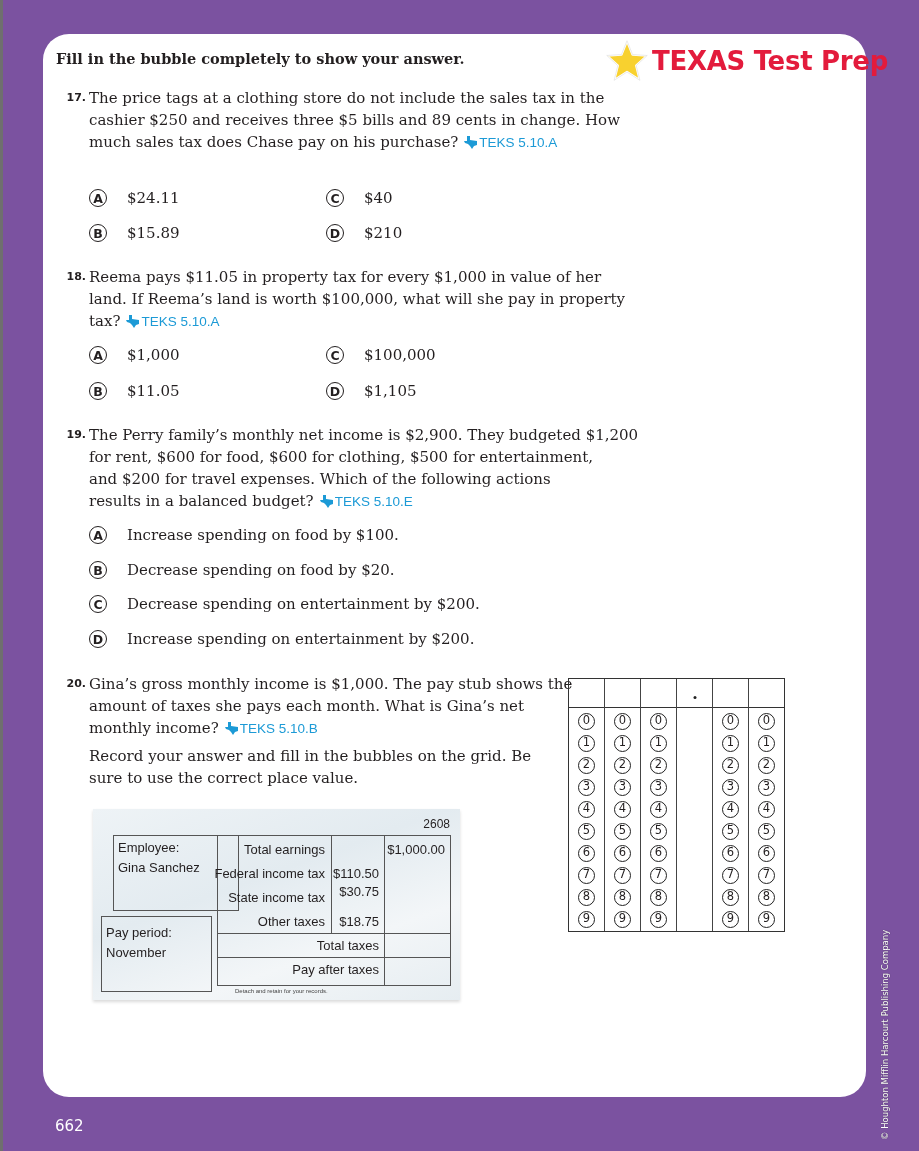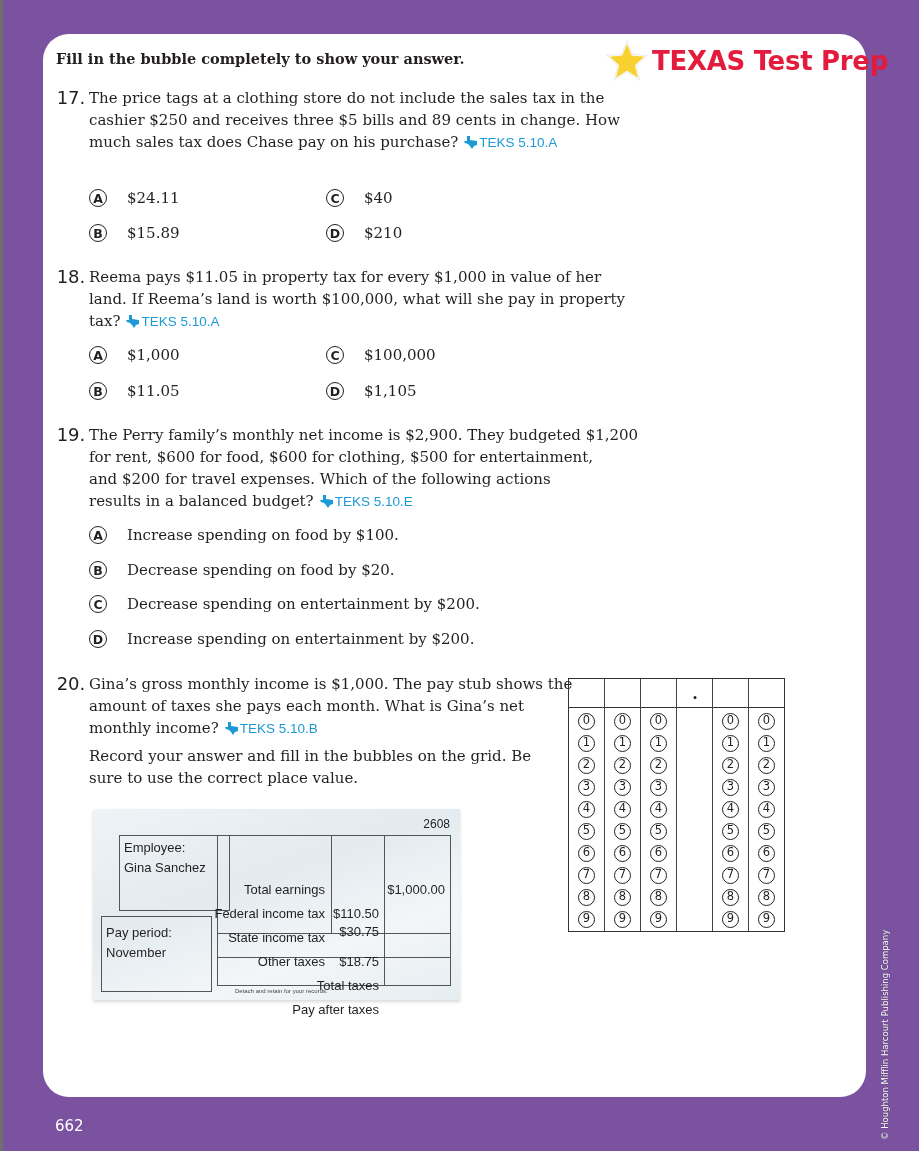--- a/index.html
+++ b/index.html
@@ -17,42 +17,42 @@
   .instruction {
     position:absolute; left:56px; top:50px; font-weight:bold; font-size:14.5px;
   }
   .brand { position:absolute; left:604px; top:38px; height:46px; display:flex; align-items:center; }
   .brand-star { width:46px; height:46px; }
   .brand-text {
     font-family:"DejaVu Sans", sans-serif; font-weight:bold; color:#e31b3c;
     font-size:26px; letter-spacing:-0.3px; margin-left:2px;
   }
   .q { position:absolute; left:56px; font-size:15px; line-height:22px; }
-  .q-num { position:absolute; left:0; top:0; width:30px; text-align:center; font-family:"DejaVu Sans", sans-serif; font-weight:normal; font-size:18px; }
+  .q-num { position:absolute; left:0; top:0; width:30px; text-align:right; font-family:"DejaVu Sans", sans-serif; font-weight:bold; font-size:11px; }
   .q-text { position:absolute; left:33px; top:0; white-space:nowrap; }
   .q-text .line { display:block; }
   .teks { font-family:"Liberation Sans", sans-serif; color:#1c9ad6; font-size:13.5px; margin-left:6px; white-space:nowrap; }
   .teks svg { vertical-align:-2px; margin-right:1px; }
   .opt { position:absolute; display:flex; align-items:center; font-size:15px; }
   .bubble {
     width:18px; height:18px; border:1.5px solid #231f20; border-radius:50%;
     display:inline-flex; align-items:center; justify-content:center;
     font-family:"DejaVu Sans", sans-serif; font-weight:bold; font-size:12.5px; box-sizing:border-box;
   }
   .opt-text { margin-left:20px; white-space:nowrap; }
   .stub {
     position:absolute; left:93px; top:809px; width:367px; height:191px;
     background:linear-gradient(160deg,#eef3f6 0%,#e3ebf0 40%,#f3f6f8 70%,#e6edf1 100%);
     box-shadow:0 2px 3px rgba(0,0,0,0.15);
     font-family:"Liberation Sans", sans-serif; font-size:13px; color:#231f20;
   }
   .stub-num { position:absolute; right:10px; top:8px; font-size:12px; }
   .stub-box { position:absolute; border:1px solid #555; box-sizing:border-box; }
   .stub-label { position:absolute; white-space:nowrap; }
-  .stub-right { text-align:left;margin-top:40px; }
+  .stub-right { text-align:left; }
   .stub-note { position:absolute; left:142px; top:179px; font-size:6px; color:#444; }
   .grid {
     position:absolute; left:568px; top:678px; width:217px; height:254px;
     border:1.5px solid #333; box-sizing:border-box;
     display:flex;
   }
   .gcol { flex:1; border-right:1px solid #444; display:flex; flex-direction:column; }
   .gcol:last-child { border-right:none; }
   .ghead { height:28px; border-bottom:1.5px solid #333; position:relative; }
   .gdot { position:absolute; left:50%; top:17px; width:3px; height:3px; background:#222; border-radius:50%; transform:translateX(-50%); }
@@ -179,21 +179,21 @@
 </div>
 <div class="q" style="top:745px;">
   <div class="q-text">
     <span class="line">Record your answer and fill in the bubbles on the grid. Be</span>
     <span class="line">sure to use the correct place value.</span>
   </div>
 </div>
 
 <div class="stub">
   <div class="stub-num">2608</div>
-  <div class="stub-box" style="left:26px; top:26px; width:111px; height:76px;">
+  <div class="stub-box" style="left:20px; top:26px; width:126px; height:76px;">
     <div class="stub-label" style="left:4px; top:4px;">Employee:</div>
     <div class="stub-label" style="left:4px; top:24px;">Gina Sanchez</div>
   </div>
   <div class="stub-box" style="left:8px; top:107px; width:111px; height:76px;">
     <div class="stub-label" style="left:4px; top:8px;">Pay period:</div>
     <div class="stub-label" style="left:4px; top:28px;">November</div>
   </div>
   <div class="stub-box" style="left:124px; top:26px; width:234px; height:151px;">
     <div style="position:absolute; left:113px; top:0; width:1px; height:97px; background:#555;"></div>
     <div style="position:absolute; left:166px; top:0; width:1px; height:150px; background:#555;"></div>

